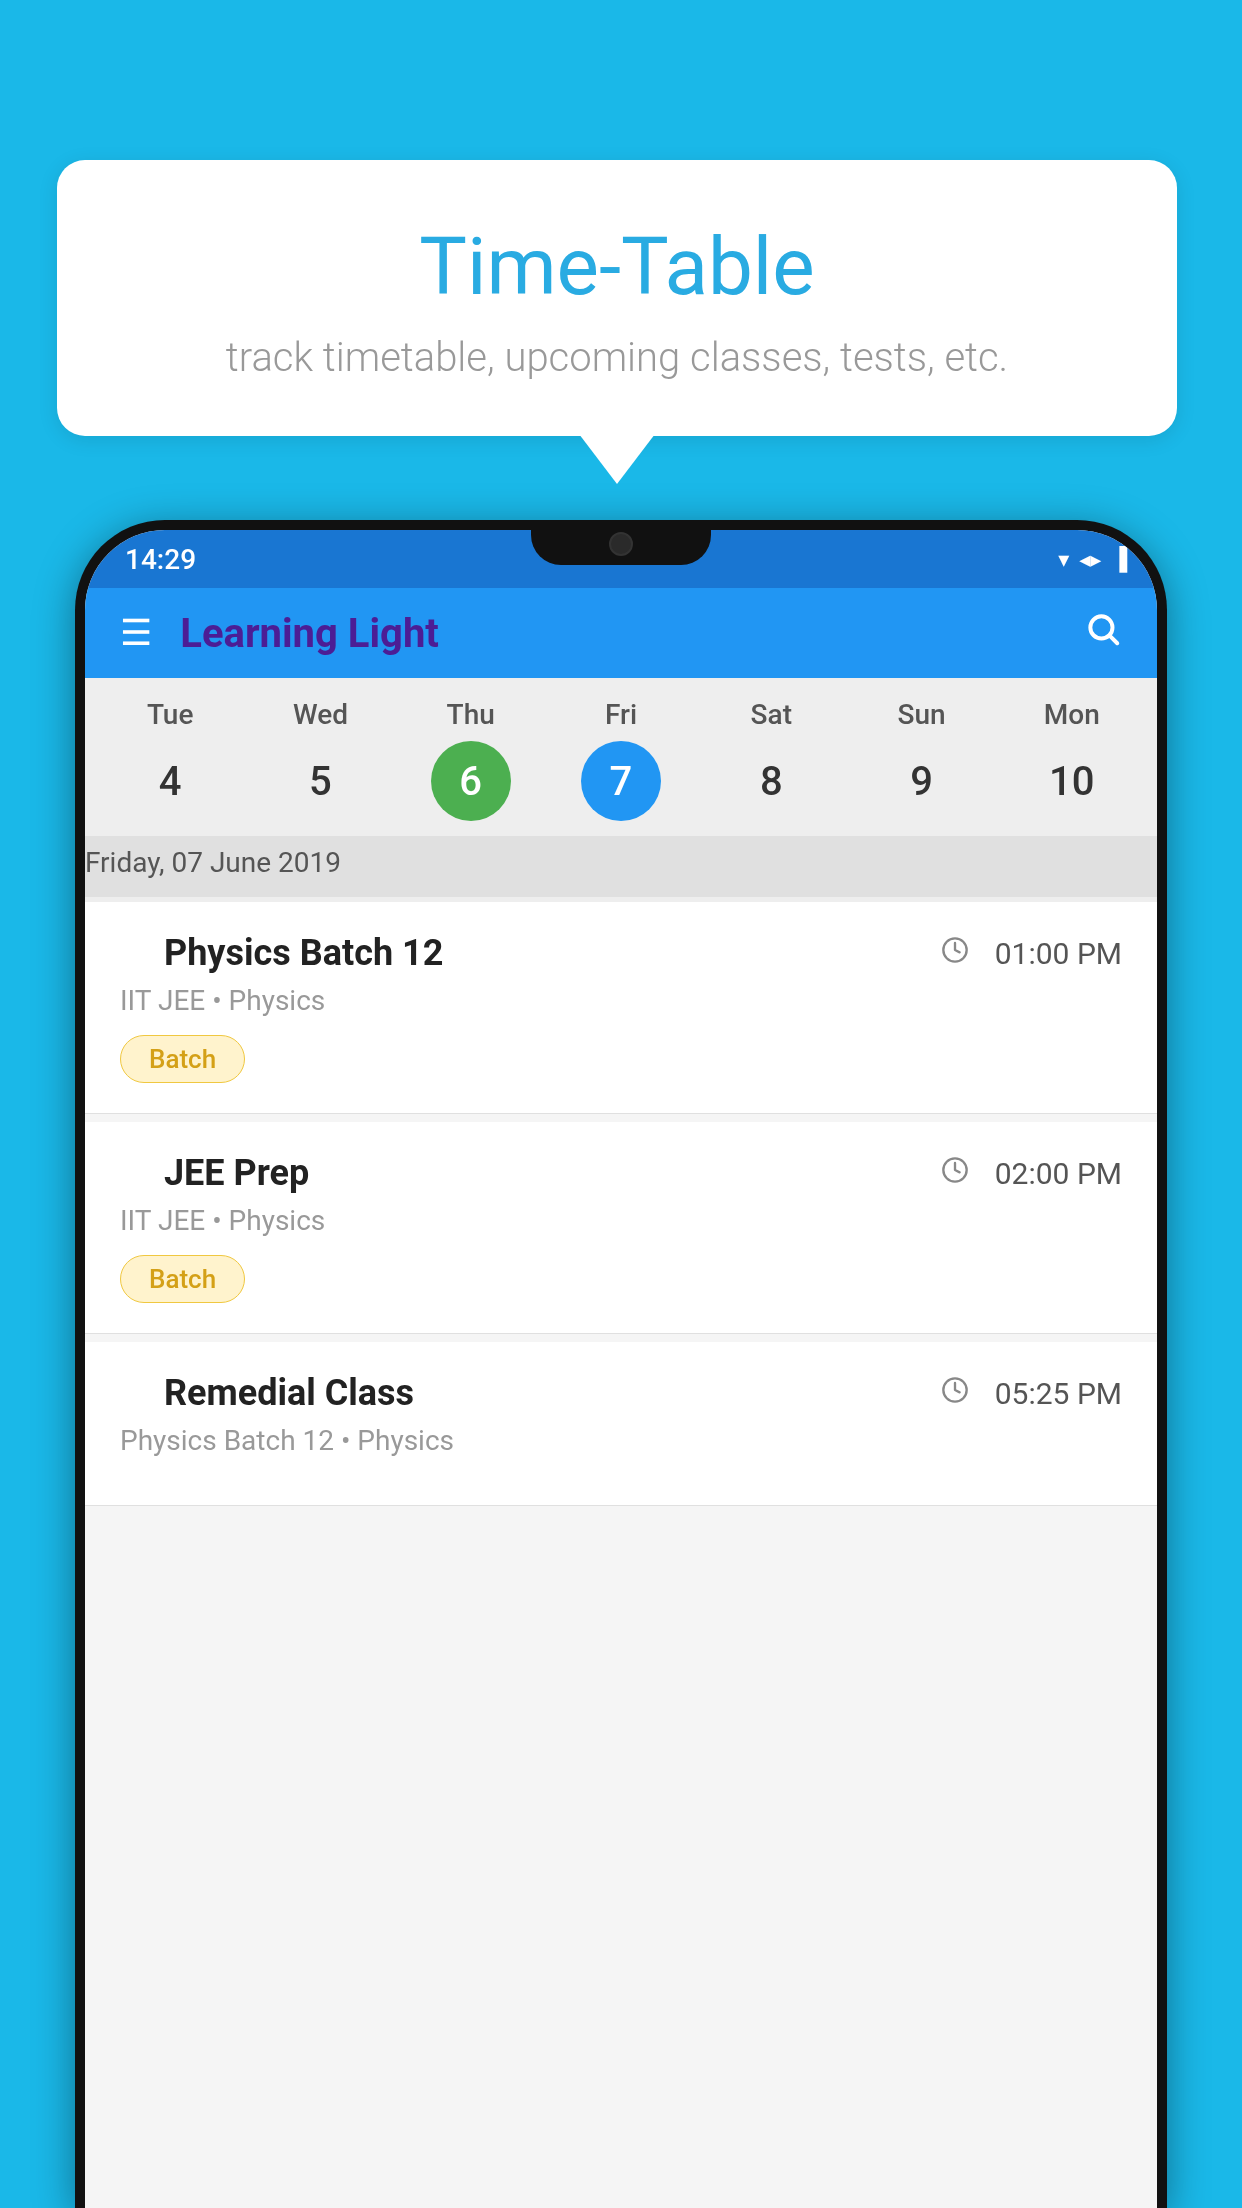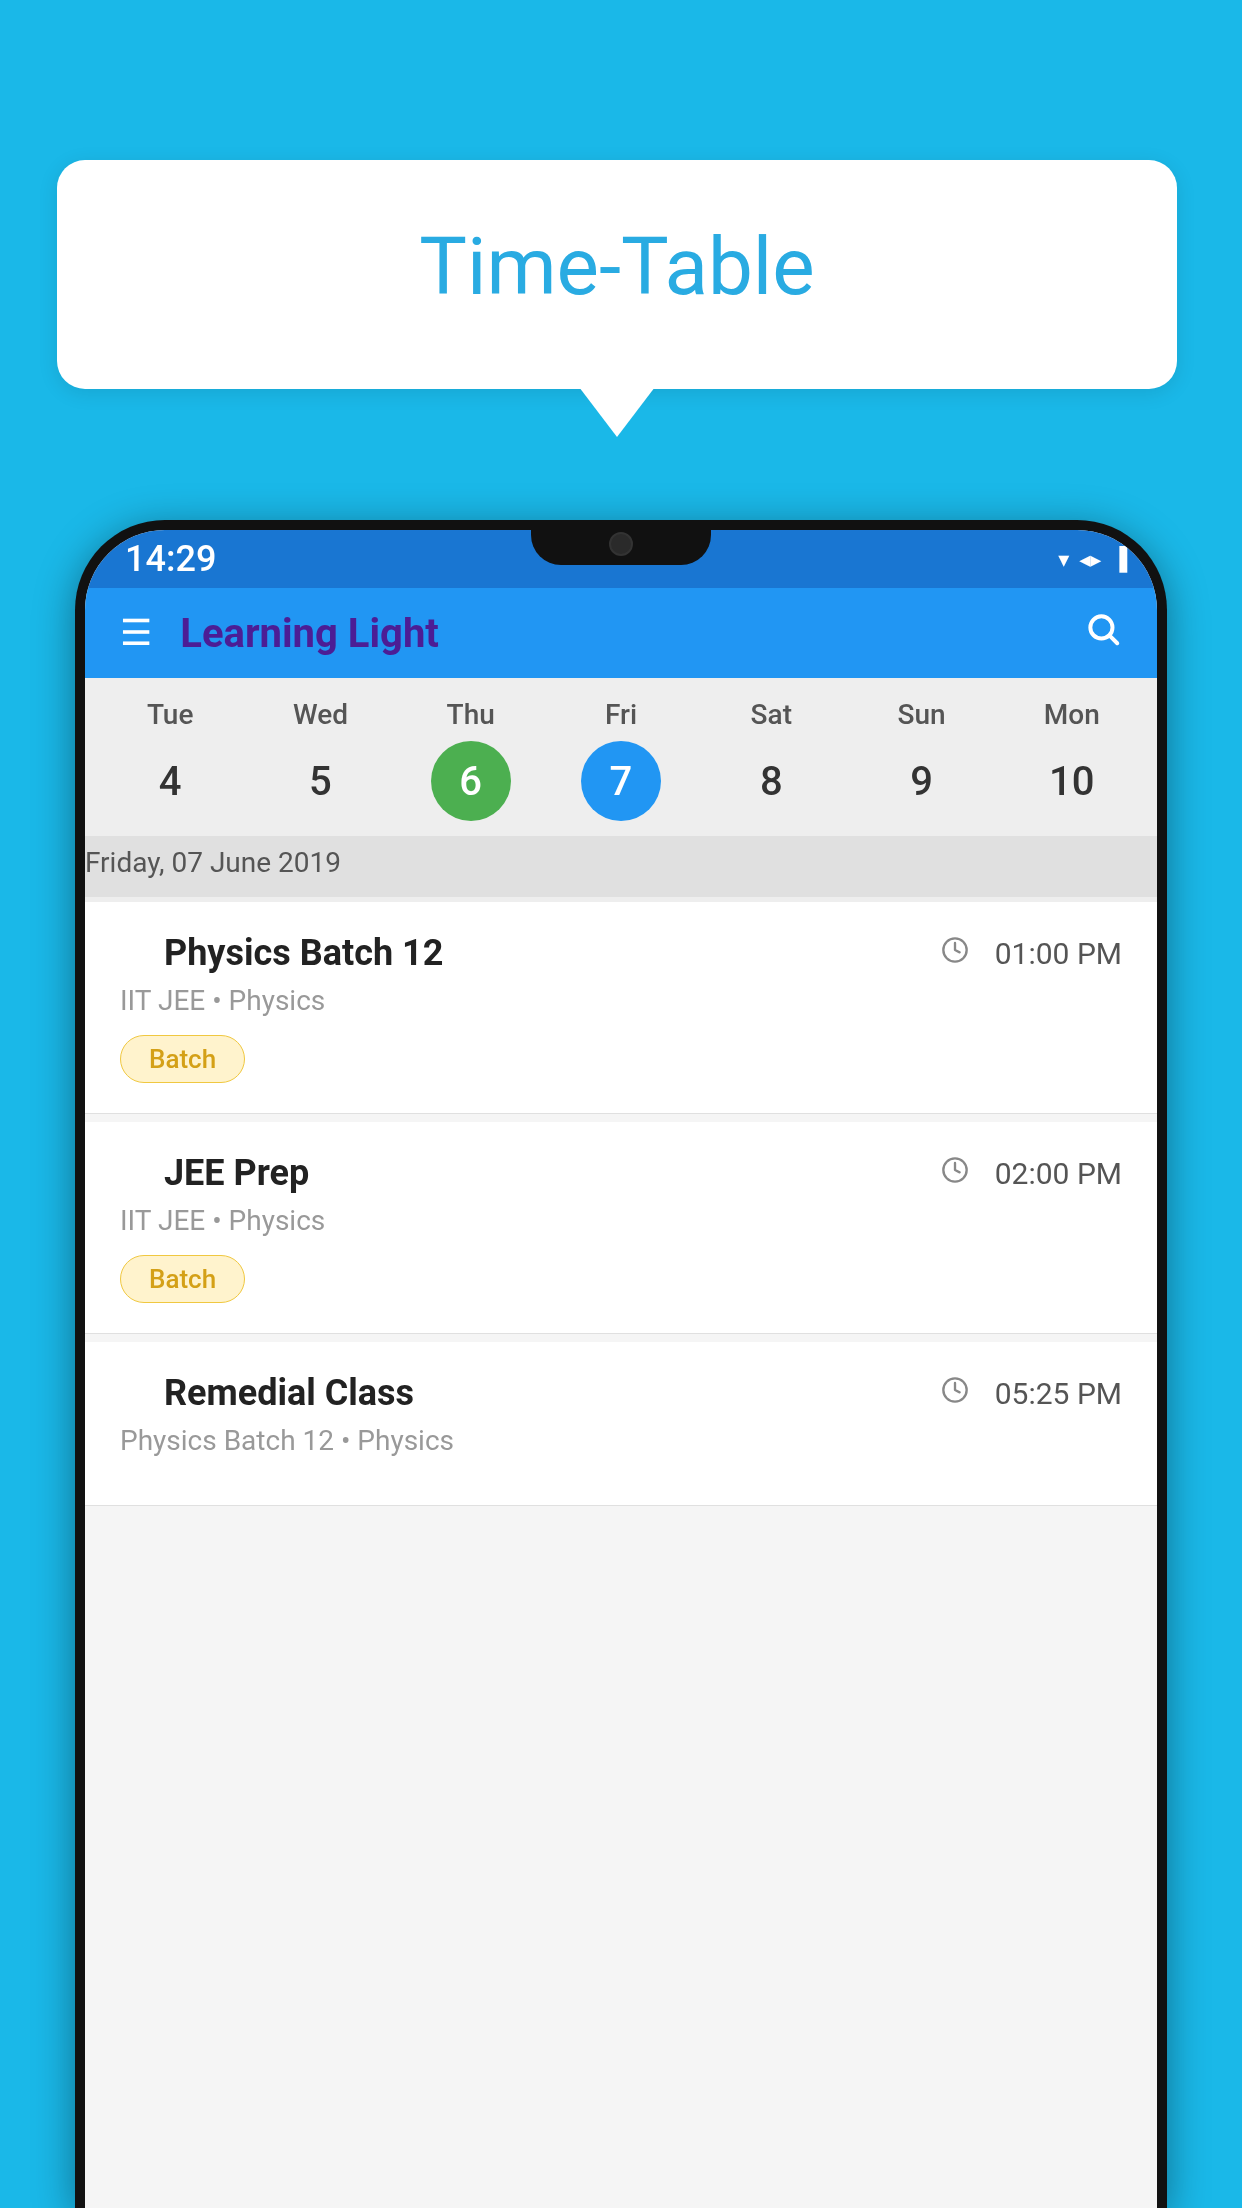--- a/index.html
+++ b/index.html
@@ -107,21 +107,21 @@
       background: #1976d2;
       height: 58px;
       display: flex;
       align-items: center;
       padding: 0 40px;
       position: relative;
     }
 
     .status-time {
       color: white;
-      font-size: 36px;
+      font-size: 28px;
       font-weight: 500;
     }
 
     .status-icons {
       position: absolute;
       right: 30px;
       top: 50%;
       transform: translateY(-50%);
       display: flex;
       align-items: center;
@@ -277,20 +277,21 @@
       padding: 8px 28px;
       font-size: 26px;
       font-weight: 500;
     }
   </style>
 </head>
 <body>
 
 <div class="tooltip-container">
   <div class="tooltip-title">Time-Table</div>
+  <div class="tooltip-subtitle">track timetable, upcoming classes, tests, etc.</div>
 </div>
 
 <div class="phone-frame">
   <div class="notch">
     <div class="camera"></div>
   </div>
 
   <div class="phone-screen">
 
     <div class="status-bar">

